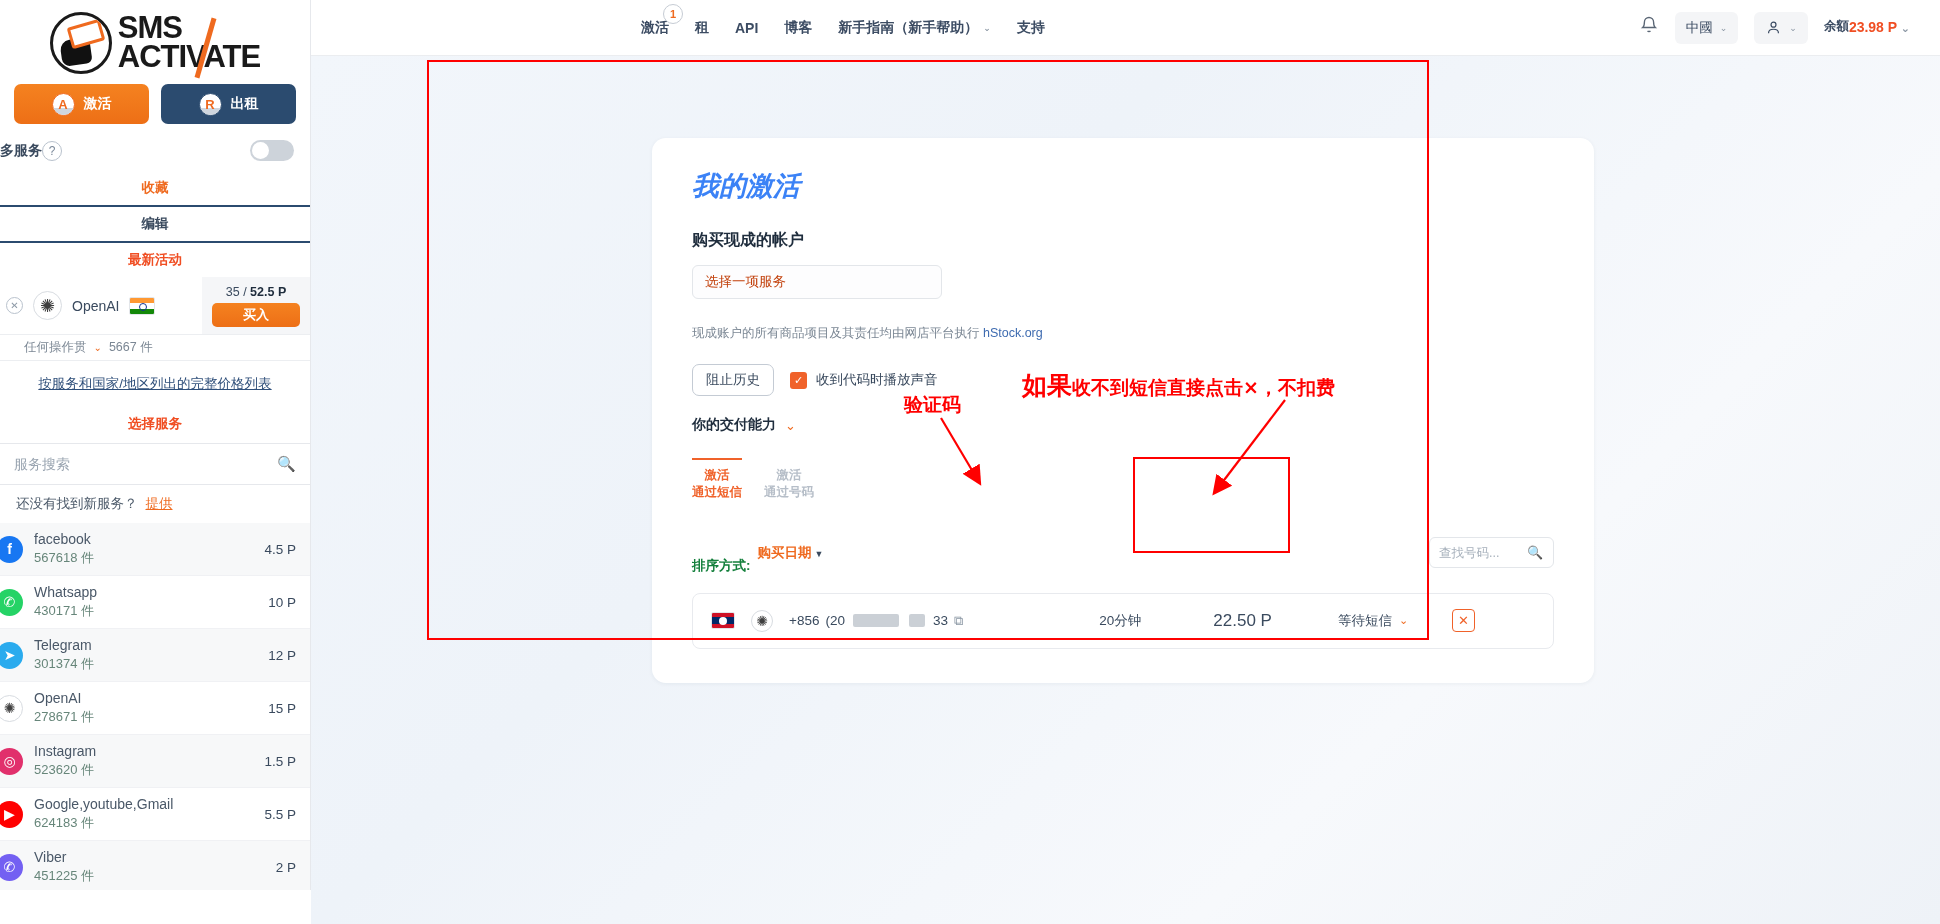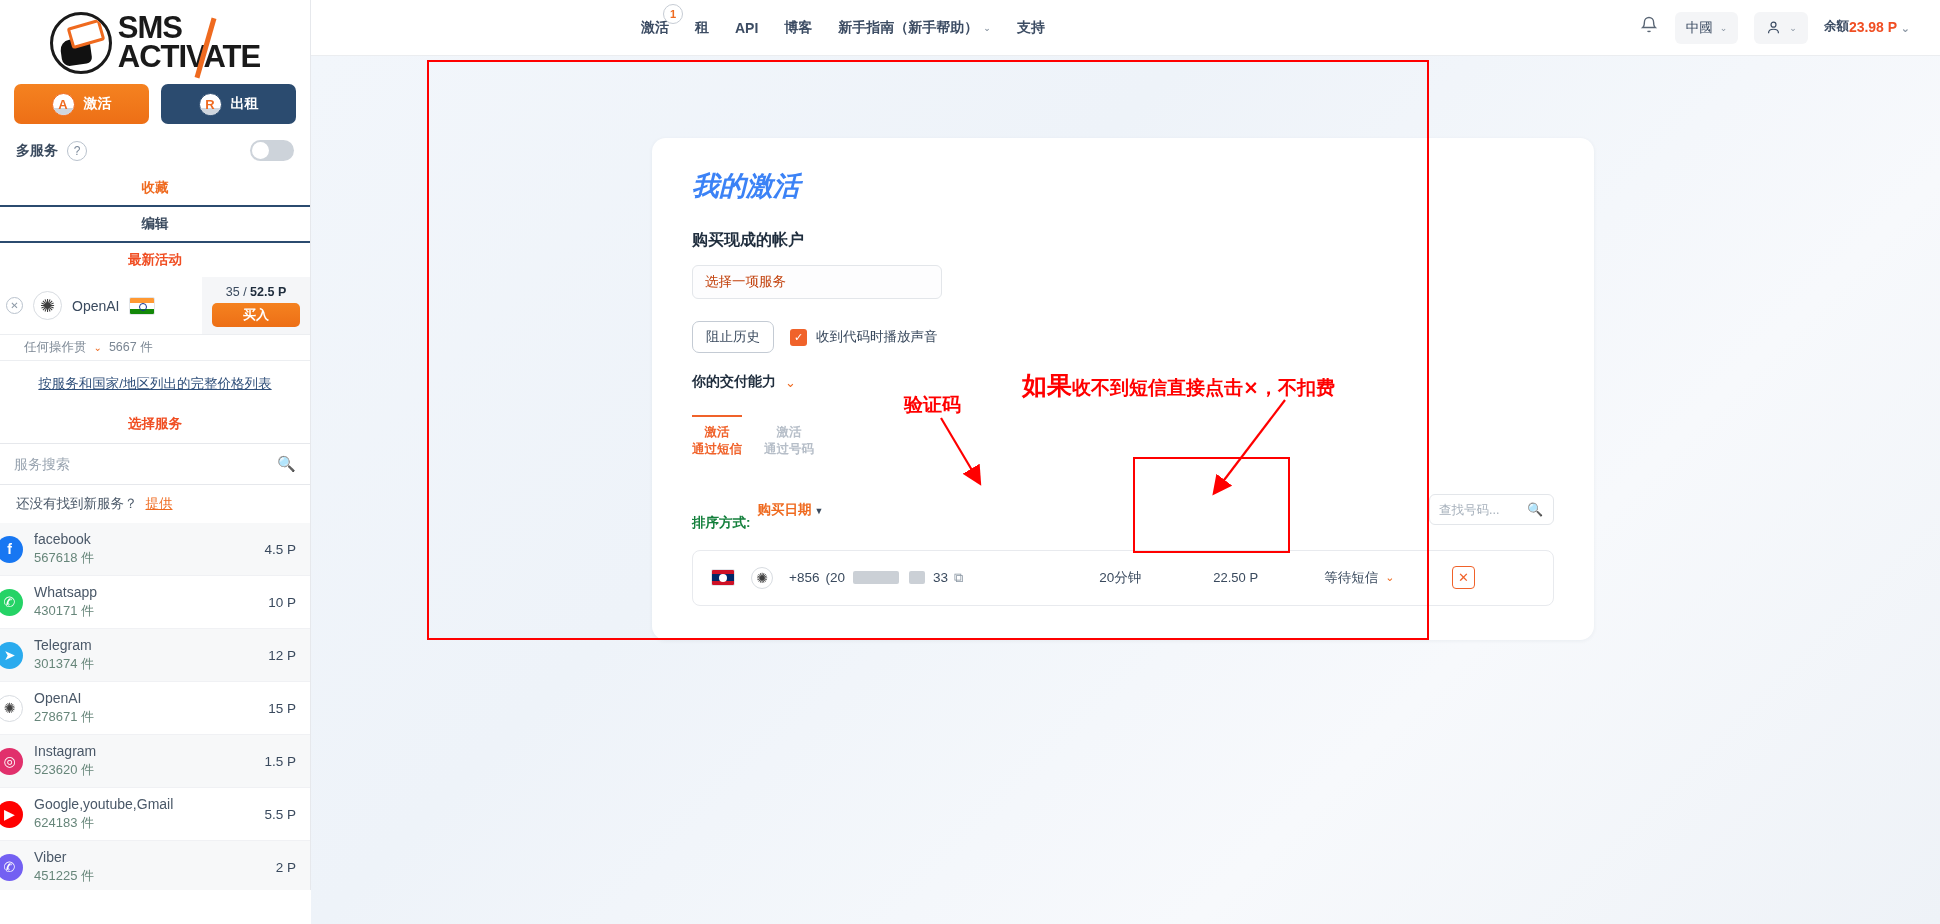--- a/index.html
+++ b/index.html
@@ -56,21 +56,21 @@
   }
   .circ-ic.o { color: #ef6a1f; border: 1.5px solid #ef6a1f; }
   .circ-ic.b { color: #ef6a1f; border: 1.5px solid #2b4b6f; }
   .circ-ic::after {
     content: ""; position: absolute; bottom: 0; left: 0; right: 0; height: 7px;
     background: #cfd6de;
   }
   .circ-ic span { position: relative; z-index: 2; }
 
   .multi-row {
-    display: flex; align-items: center; padding: 16px 16px 10px 16px; gap: 9px;
+    display: flex; align-items: center; padding: 16px 16px 10px 0; 
   }
   .multi-label { font-size: 14px; font-weight: 700; color: #3a4a5e; }
   .qmark {
     width: 20px; height: 20px; border-radius: 50%; border: 1px solid #b9c2cd;
     font-size: 12px; color: #7a8899; display: flex; align-items: center; justify-content: center;
     cursor: pointer;
   }
   .toggle {
     margin-left: auto; width: 44px; height: 21px; border-radius: 11px; background: #cdd3da;
     position: relative; cursor: pointer;
@@ -270,21 +270,21 @@
   .row-oai {
     width: 22px; height: 22px; border-radius: 50%; border: 1px solid #d8dce1;
     display: flex; align-items: center; justify-content: center; font-size: 14px; color: #3f3f3f;
     flex: 0 0 auto;
   }
   .phone { font-size: 13.5px; color: #3a4a5e; display: flex; align-items: center; gap: 6px; position: relative; }
   .blur1 { display: inline-block; width: 46px; height: 13px; background: #b9c0c8; border-radius: 2px; opacity: .75; margin: 0 2px; vertical-align: middle; }
   .blur2 { display: inline-block; width: 16px; height: 13px; background: #b9c0c8; border-radius: 2px; opacity: .75; margin: 0 2px; vertical-align: middle; }
   .copy-ic { font-size: 13px; color: #8a96a3; cursor: pointer; }
   .timer { font-size: 13.5px; color: #3a4a5e; margin-left: 120px; }
-  .amount { font-size: 13px; color: #3a4a5e; margin-left: 56px; }
+  .amount { font-size: 17px; color: #3a4a5e; margin-left: 56px; }
   .status { font-size: 13.5px; color: #3a4a5e; margin-left: 50px; display: flex; align-items: center; gap: 7px; cursor: pointer; }
   .status .chev { color: #ef6a1f; font-size: 11px; }
   .cancel-btn {
     margin-left: auto; width: 23px; height: 23px; border: 1.5px solid #f0622a; border-radius: 4px;
     color: #f0622a; font-size: 13px; display: flex; align-items: center; justify-content: center;
     cursor: pointer; margin-right: 60px;
   }
 
   
   .anno-outer {
@@ -503,20 +503,23 @@
     </div>
   </div>
 
   <div class="main">
     <div class="card">
       <div class="card-title">我的激活</div>
       <div class="card-sub">购买现成的帐户</div>
       <div class="select-box">
         <span>选择一项服务</span>
       </div>
+      <div class="disclaimer">
+        <span>现成账户的所有商品项目及其责任均由网店平台执行 </span><a>hStock.org</a>
+      </div>
 
       <div class="ctl-row">
         <div class="btn-hist">阻止历史</div>
         <div class="chk-row">
           <span class="chk">✓</span>
           <span>收到代码时播放声音</span>
         </div>
       </div>
 
       <div class="deliver">

